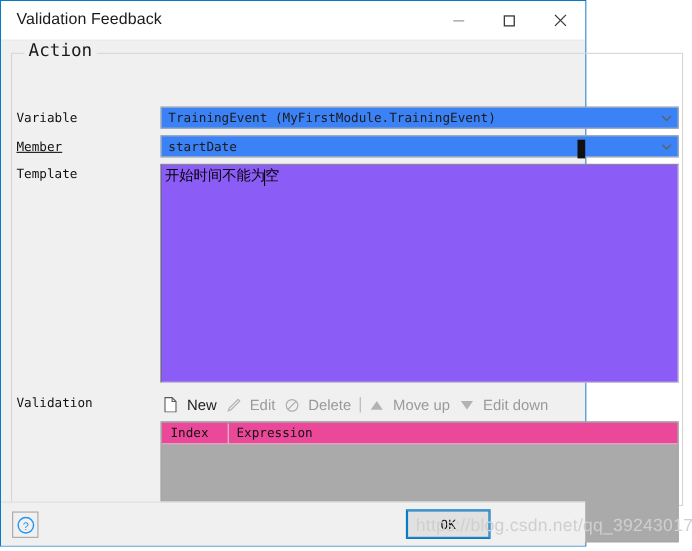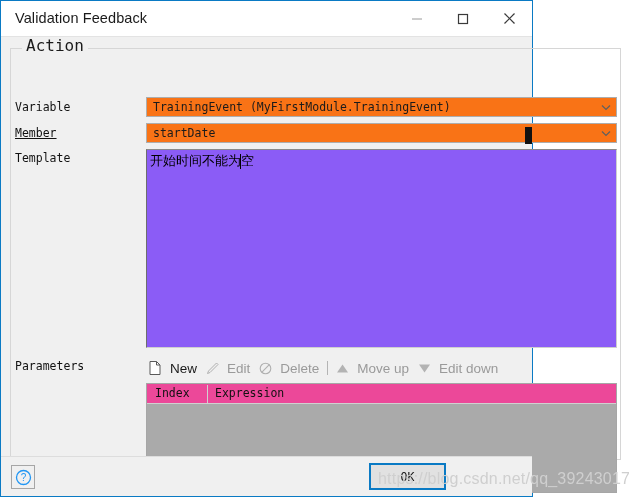--- a/index.html
+++ b/index.html
@@ -82,21 +82,21 @@
   #label-member   { left: 14px; top: 89px; text-decoration: underline; }
   #label-template { left: 14px; top: 114px; }
   #label-parameters { left: 14px; top: 322px; }
 
   
   .combo {
     position: absolute;
     left: 145px;
     width: 471px;
     height: 20px;
-    background: #f97316;
+    background: #3b82f6;
     border: 1px solid #adadad;
   }
   #combo-variable { top: 60px; }
   #combo-member   { top: 86px; }
   .combo-text {
     position: absolute;
     left: 6px; top: 2px;
     font-family: "DejaVu Sans Mono", monospace;
     font-size: 11.5px;
     color: #1b1b1b;
@@ -305,21 +305,21 @@
         </svg>
       </div>
     </div>
 
     <div class="field-label" id="label-template">Template</div>
     <div id="template-box">
       <div id="template-text">开始时间不能为空</div>
       <div id="template-caret"></div>
     </div>
 
-    <div class="field-label" id="label-parameters">Parameters</div>
+    <div class="field-label" id="label-parameters">Validation</div>
 
     <div id="param-toolbar">
       <div class="tb-item tb-enabled">
         <span class="tb-icon">
           <svg width="12" height="14" viewBox="0 0 12 14">
             <path d="M1 0.5 H7.5 L11 4 V13.5 H1 Z" fill="#ffffff" stroke="#5a5a5a" stroke-width="1"></path>
             <path d="M7.5 0.5 V4 H11" fill="none" stroke="#5a5a5a" stroke-width="1"></path>
           </svg>
         </span>
         <span>New</span>

